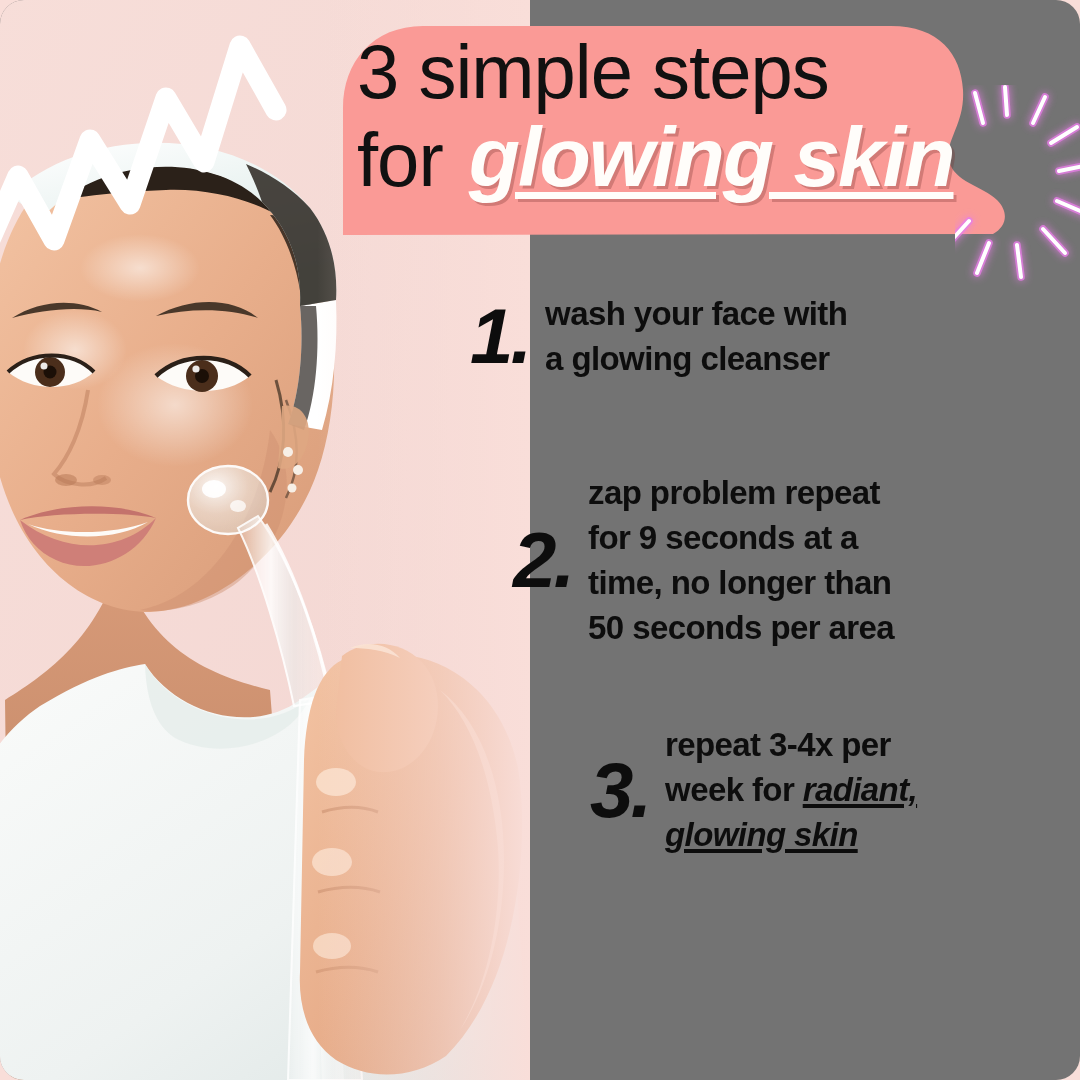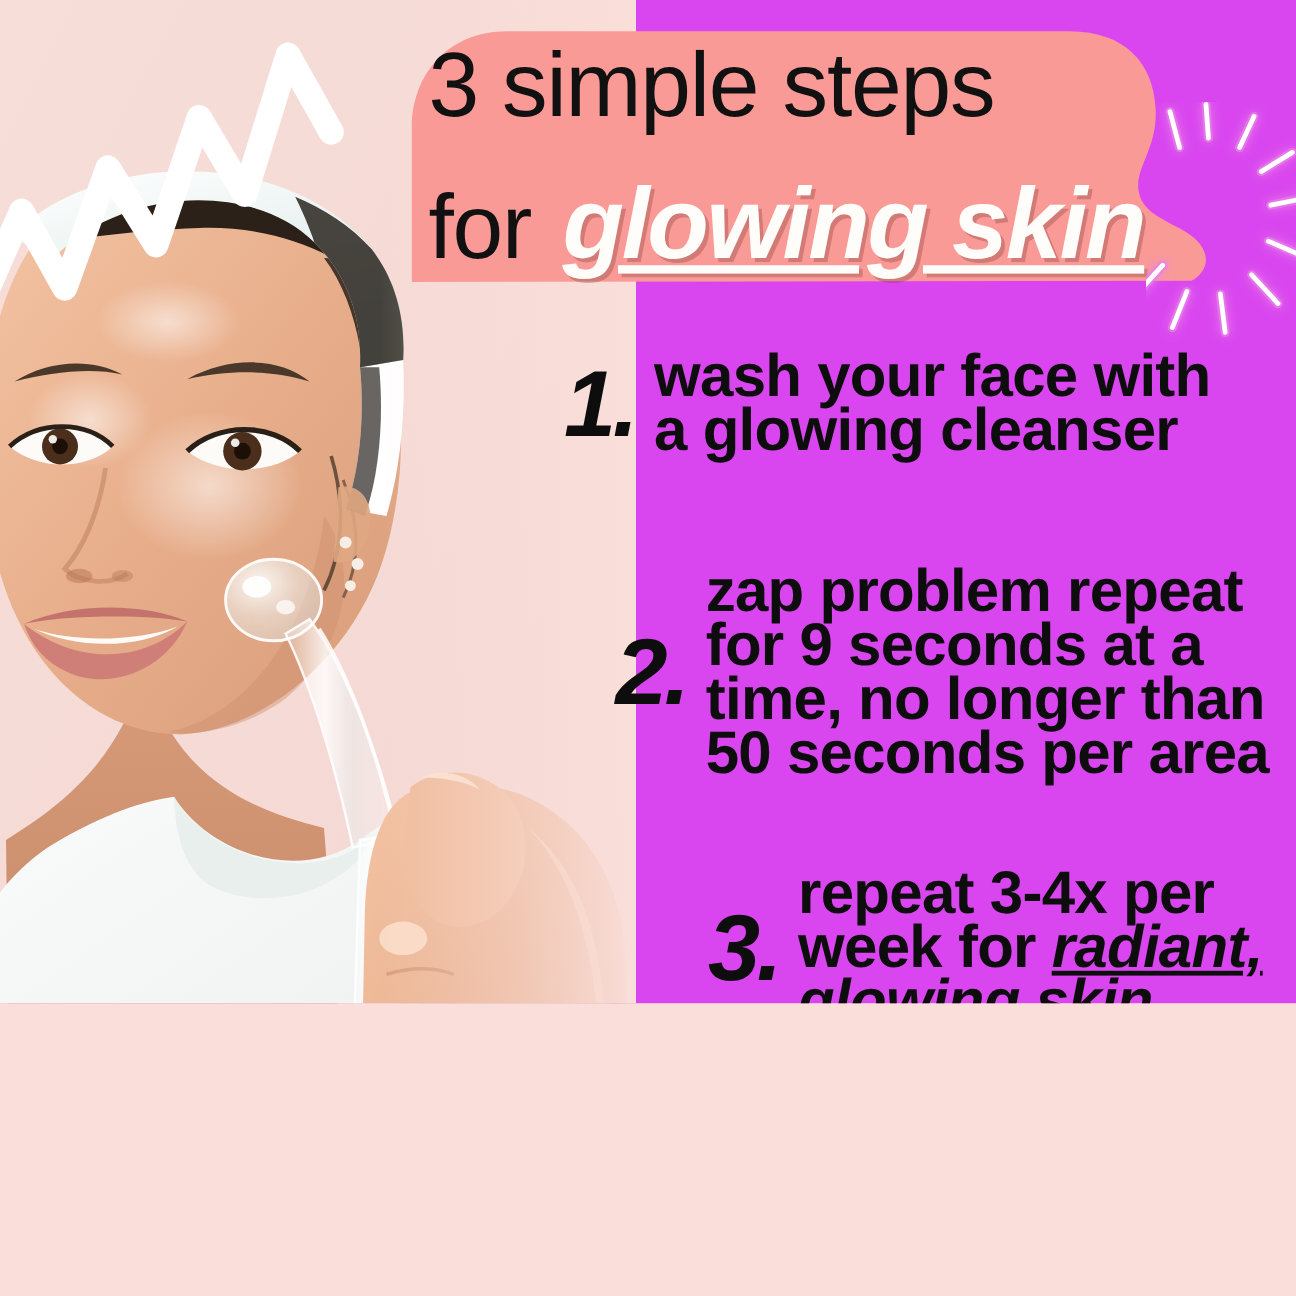--- a/index.html
+++ b/index.html
@@ -3,21 +3,21 @@
 <meta charset="utf-8">
 <style>
   * { margin:0; padding:0; box-sizing:border-box; }
   html,body { width:1080px; height:1080px; }
   body {
     background:#f9ded9;
     font-family:"Liberation Sans", sans-serif;
     overflow:hidden;
     position:relative;
   }
-  #stage { position:absolute; inset:0; width:1080px; height:836px; overflow:hidden; background:#d946ef; }
+  #stage { position:absolute; inset:0; width:1080px; height:1080px; overflow:hidden; background:#737373;border-radius:24px; }
 
   
   .photo-wrap{
     position:absolute; left:-30px; top:0; width:560px; height:1080px;
     overflow:hidden;
   }
   .photo-svg{ position:absolute; left:0; top:0; width:560px; height:1080px; }
   .photo-fade{
     position:absolute; left:0; top:0; width:560px; height:1080px;
     background:linear-gradient(to right, rgba(249,222,217,0) 0%, rgba(249,222,217,0) 62%, rgba(249,222,217,.55) 84%, rgba(249,222,217,1) 100%);
@@ -35,21 +35,21 @@
   .banner-text{
     position:absolute; left:0; top:0; width:680px; height:213px;
     padding:6px 0 0 14px;
   }
   .hl1{
     font-size:76px; line-height:84px; color:#111; font-weight:400;
     letter-spacing:-1px; white-space:nowrap;
   }
   .hl2{
     font-size:76px; line-height:86px; color:#111; font-weight:400;
-    letter-spacing:-1px; white-space:nowrap;margin-top:29px;
+    letter-spacing:-1px; white-space:nowrap;
   }
   .hl-em{
     color:#fffdfa; font-weight:700; font-style:italic;
     font-size:84px; letter-spacing:-2px;
     text-decoration:underline; text-decoration-thickness:7px;
     text-underline-offset:6px;
     text-shadow:3px 3px 0 rgba(120,50,45,.30);
     padding-left:6px;
   }
 
@@ -57,21 +57,21 @@
   .sparkle{ position:absolute; left:955px; top:85px; width:140px; height:205px; }
 
   
   .step{ position:absolute; display:flex; align-items:center; }
   .step-num{
     font-weight:700; font-style:italic; color:#0d0d0d;
     font-size:78px; line-height:78px; letter-spacing:-3px;
     flex:0 0 auto;
   }
   .step-body{
-    color:#0d0d0d; font-weight:700; font-size:50px; line-height:45px;
+    color:#0d0d0d; font-weight:700; font-size:33px; line-height:45px;
     letter-spacing:-.6px; padding-left:16px; white-space:nowrap;
   }
   .step-body .ln{ display:block; }
   .em-u{
     font-style:italic; text-decoration:underline;
     text-decoration-thickness:4px; text-underline-offset:3px;
   }
 
   #step1{ left:470px; top:291px; }
   #step2{ left:513px; top:470px; }

